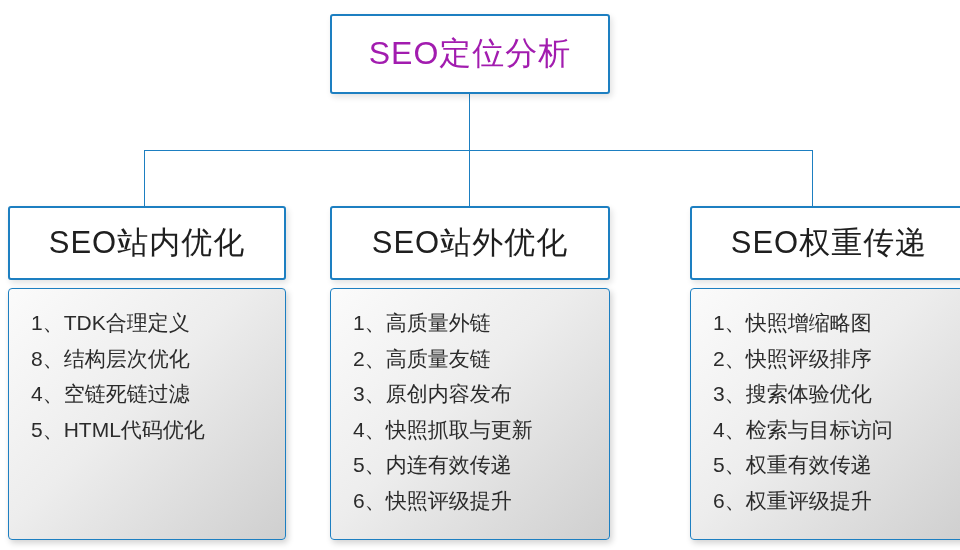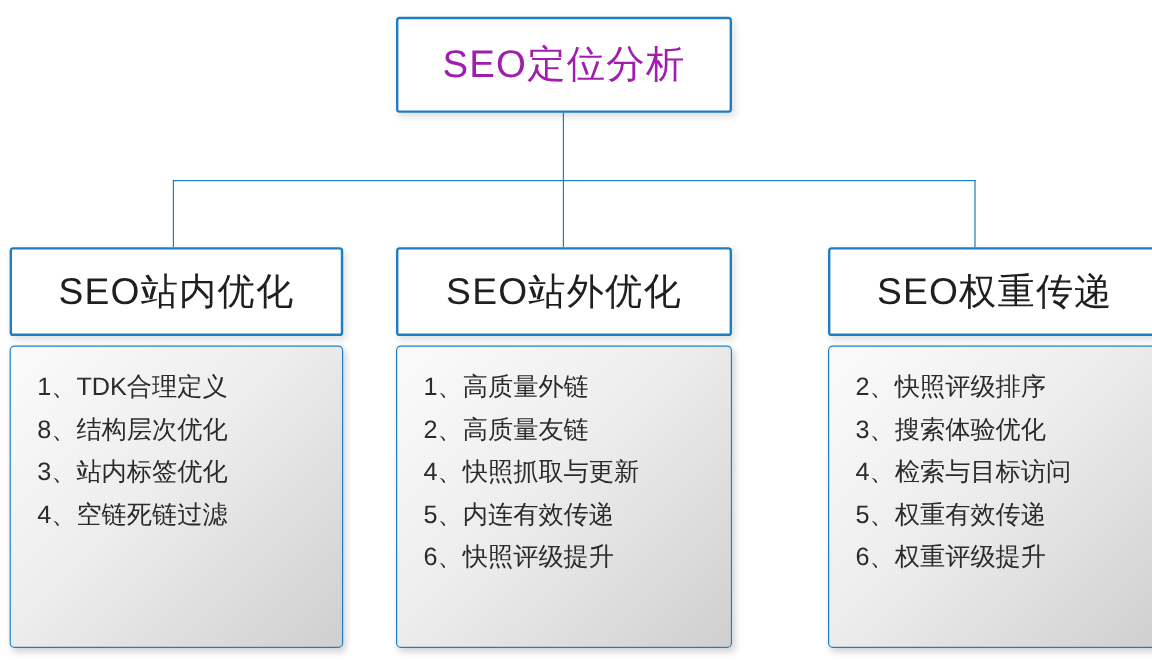--- a/index.html
+++ b/index.html
@@ -104,43 +104,45 @@
     <span class="title">SEO定位分析</span>
   </div>
 
   <div class="col-header col-1">
     <span class="title">SEO站内优化</span>
   </div>
   <div class="col-list col-1">
     <ul>
       <li>1、TDK合理定义</li>
       <li>8、结构层次优化</li>
-      <li>3、站内标签优化</li>
       <li>4、空链死链过滤</li>
+      <li>5、HTML代码优化</li>
     </ul>
   </div>
 
   <div class="col-header col-2">
     <span class="title">SEO站外优化</span>
   </div>
   <div class="col-list col-2">
     <ul>
       <li>1、高质量外链</li>
       <li>2、高质量友链</li>
+      <li>3、原创内容发布</li>
       <li>4、快照抓取与更新</li>
       <li>5、内连有效传递</li>
       <li>6、快照评级提升</li>
     </ul>
   </div>
 
   <div class="col-header col-3">
     <span class="title">SEO权重传递</span>
   </div>
   <div class="col-list col-3">
     <ul>
+      <li>1、快照增缩略图</li>
       <li>2、快照评级排序</li>
       <li>3、搜索体验优化</li>
       <li>4、检索与目标访问</li>
       <li>5、权重有效传递</li>
       <li>6、权重评级提升</li>
     </ul>
   </div>
 
 </div>
 

